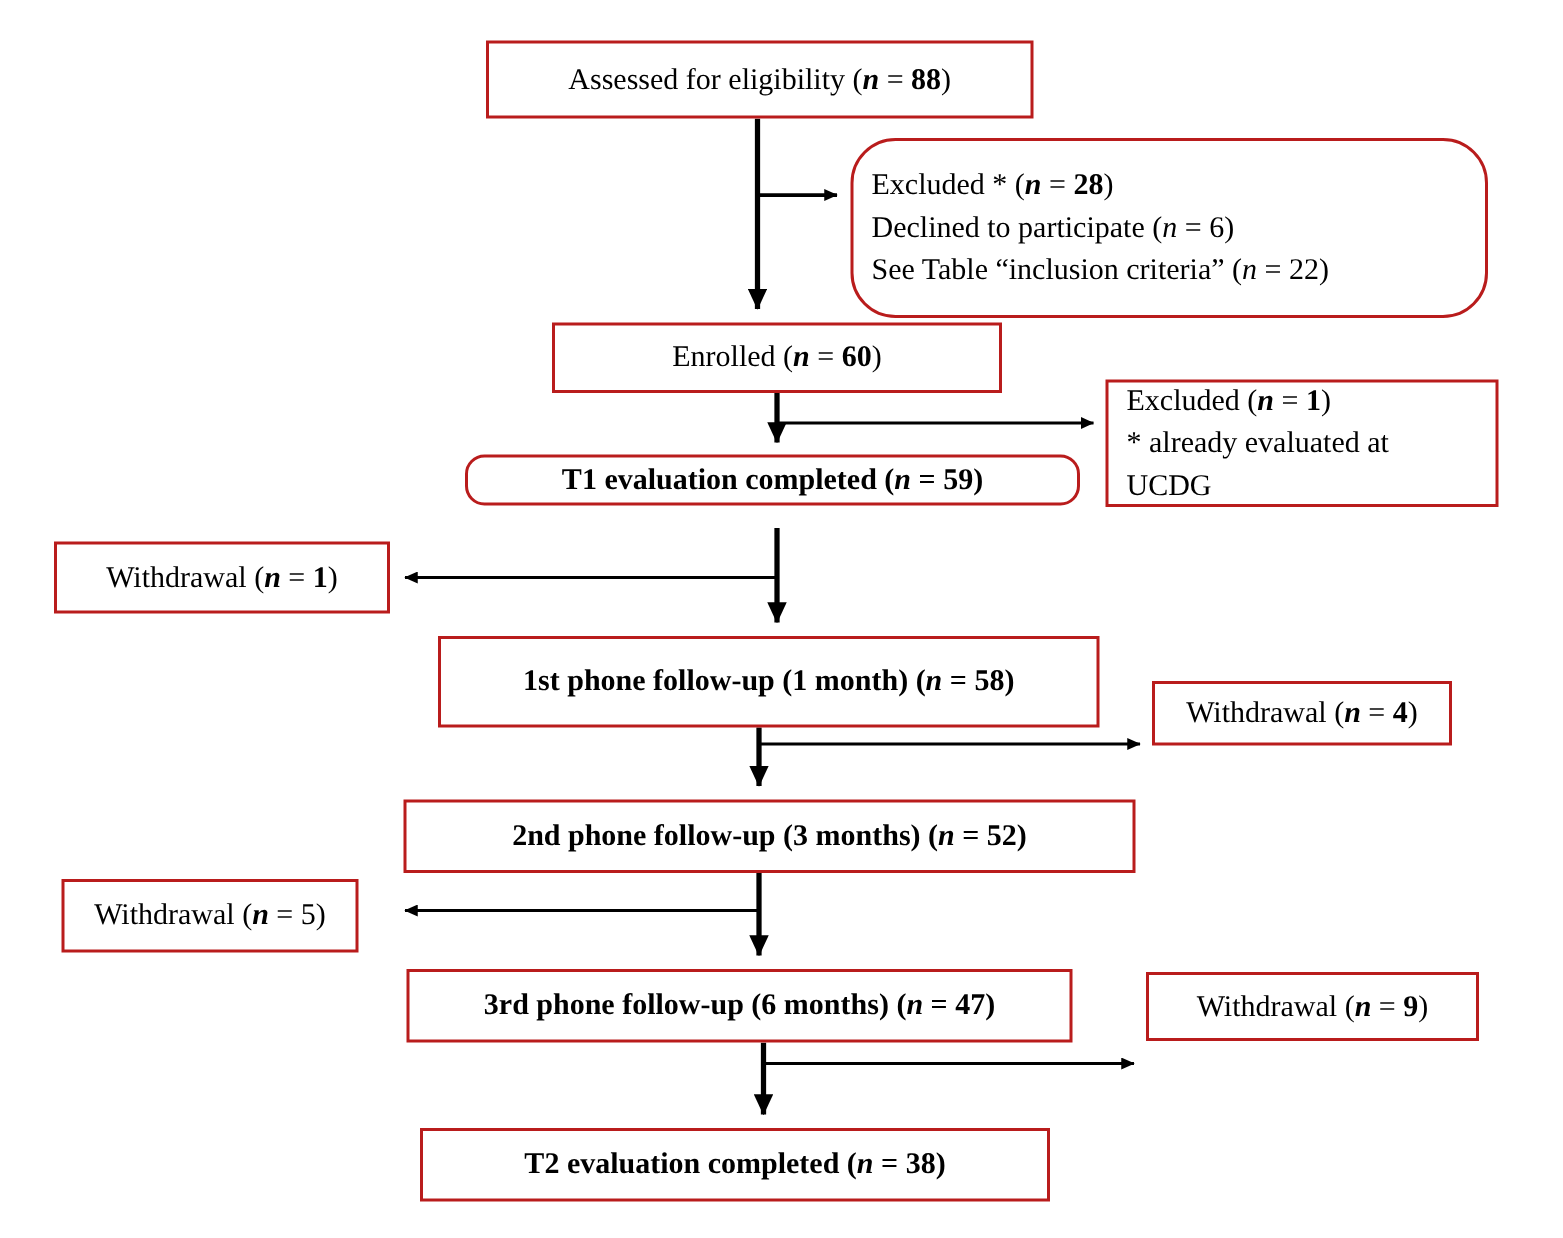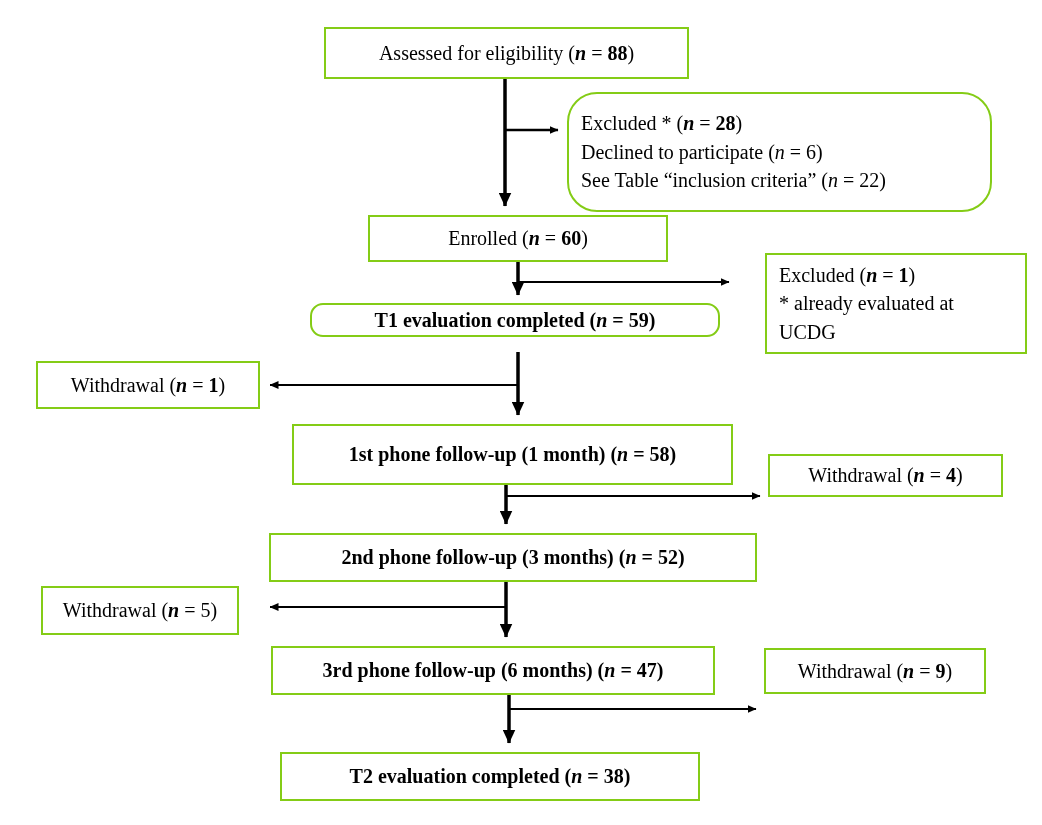--- a/index.html
+++ b/index.html
@@ -20,21 +20,21 @@
     position: absolute;
     left: 0;
     top: 0;
     width: 1042px;
     height: 825px;
     pointer-events: none;
   }
   .node {
     position: absolute;
     box-sizing: border-box;
-    border: 2px solid #84cc16;
+    border: 2px solid #b91c1c;
     background: #ffffff;
     display: flex;
     align-items: center;
     z-index: 2;
   }
   .node.center {
     justify-content: center;
   }
   .node.left {
     justify-content: flex-start;
@@ -124,21 +124,21 @@
       <div>See Table “inclusion criteria” (<i class="nl">n</i> = 22)</div>
     </div>
   </div>
 
   <div class="node center" style="left:368px; top:215px; width:300px; height:47px;">
     <span class="txt">
       Enrolled (<i class="nv">n</i> = <b class="num">60</b>)
     </span>
   </div>
 
-  <div class="node left multiline" style="left:737px; top:253px; width:262px; height:101px;margin-left:28px;">
+  <div class="node left multiline" style="left:737px; top:253px; width:262px; height:85px;">
     <div class="txt">
       <div>Excluded (<i class="nv">n</i> = <b class="num">1</b>)</div>
       <div>* already evaluated at</div>
       <div>UCDG</div>
     </div>
   </div>
 
   <div class="node center bold" style="left:310px; top:303px; width:410px; height:34px;border-radius:13px;">
     <span class="txt">
       T1 evaluation completed (<i class="nv">n</i> = 59)
@@ -150,21 +150,21 @@
       Withdrawal (<i class="nv">n</i> = <b class="num">1</b>)
     </span>
   </div>
 
   <div class="node center bold" style="left:292px; top:424px; width:441px; height:61px;">
     <span class="txt">
       1st phone follow-up (1 month) (<i class="nv">n</i> = 58)
     </span>
   </div>
 
-  <div class="node center" style="left:768px; top:454px; width:235px; height:43px;text-align:center;">
+  <div class="node center" style="left:768px; top:454px; width:200px; height:43px;text-align:center;">
     <span class="txt">
       Withdrawal (<i class="nv">n</i> = <b class="num">4</b>)
     </span>
   </div>
 
 
   <div class="node center bold" style="left:269px; top:533px; width:488px; height:49px;">
     <span class="txt">
       2nd phone follow-up (3 months) (<i class="nv">n</i> = 52)
     </span>

